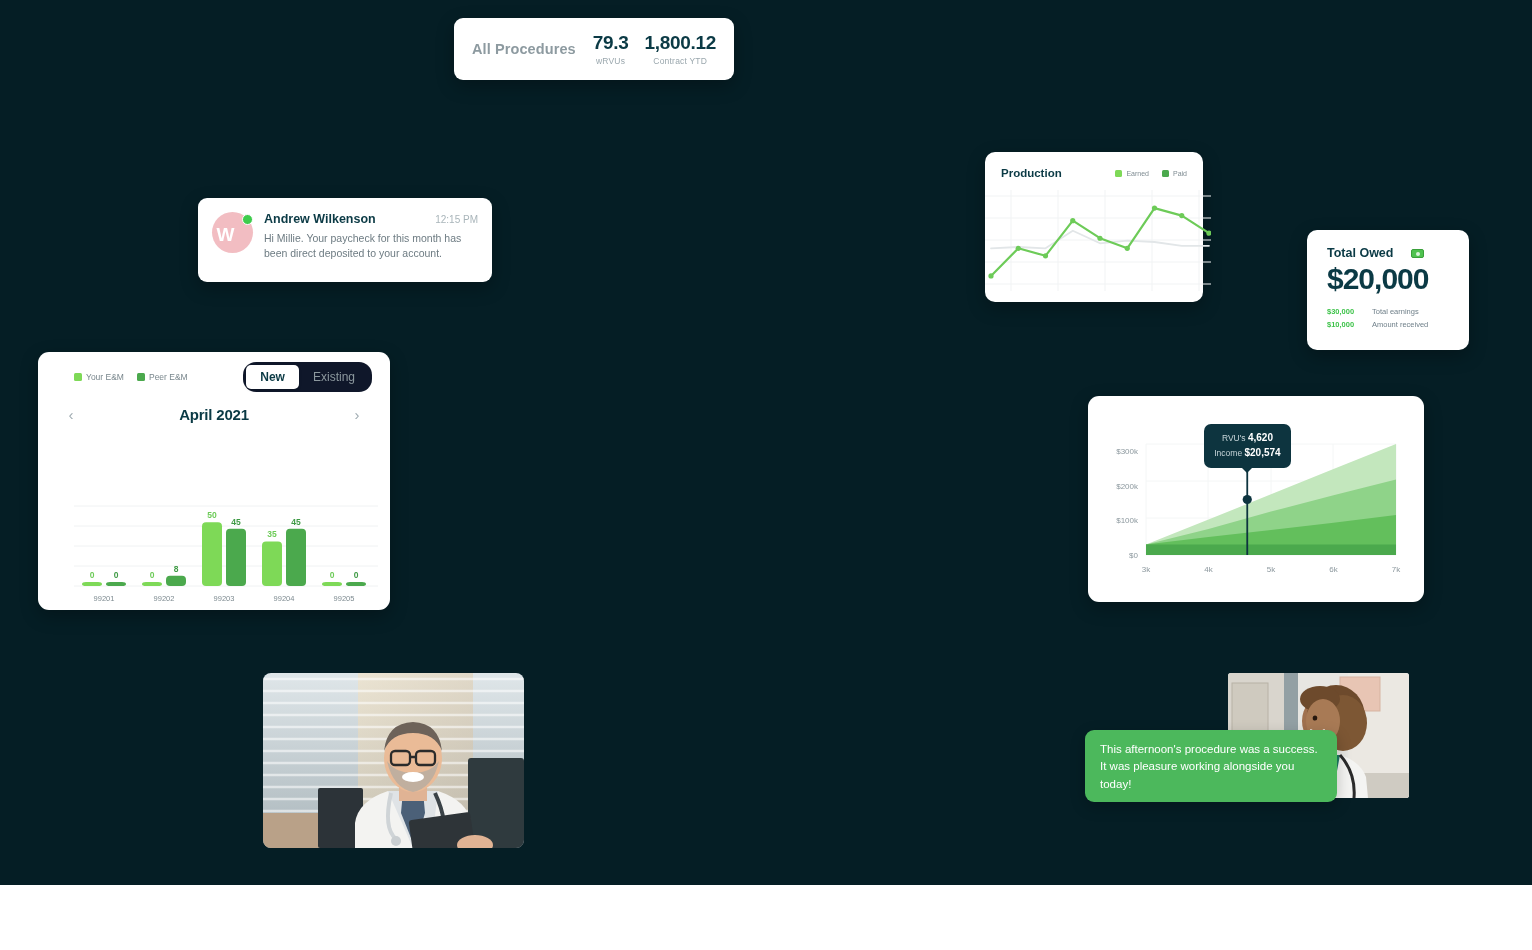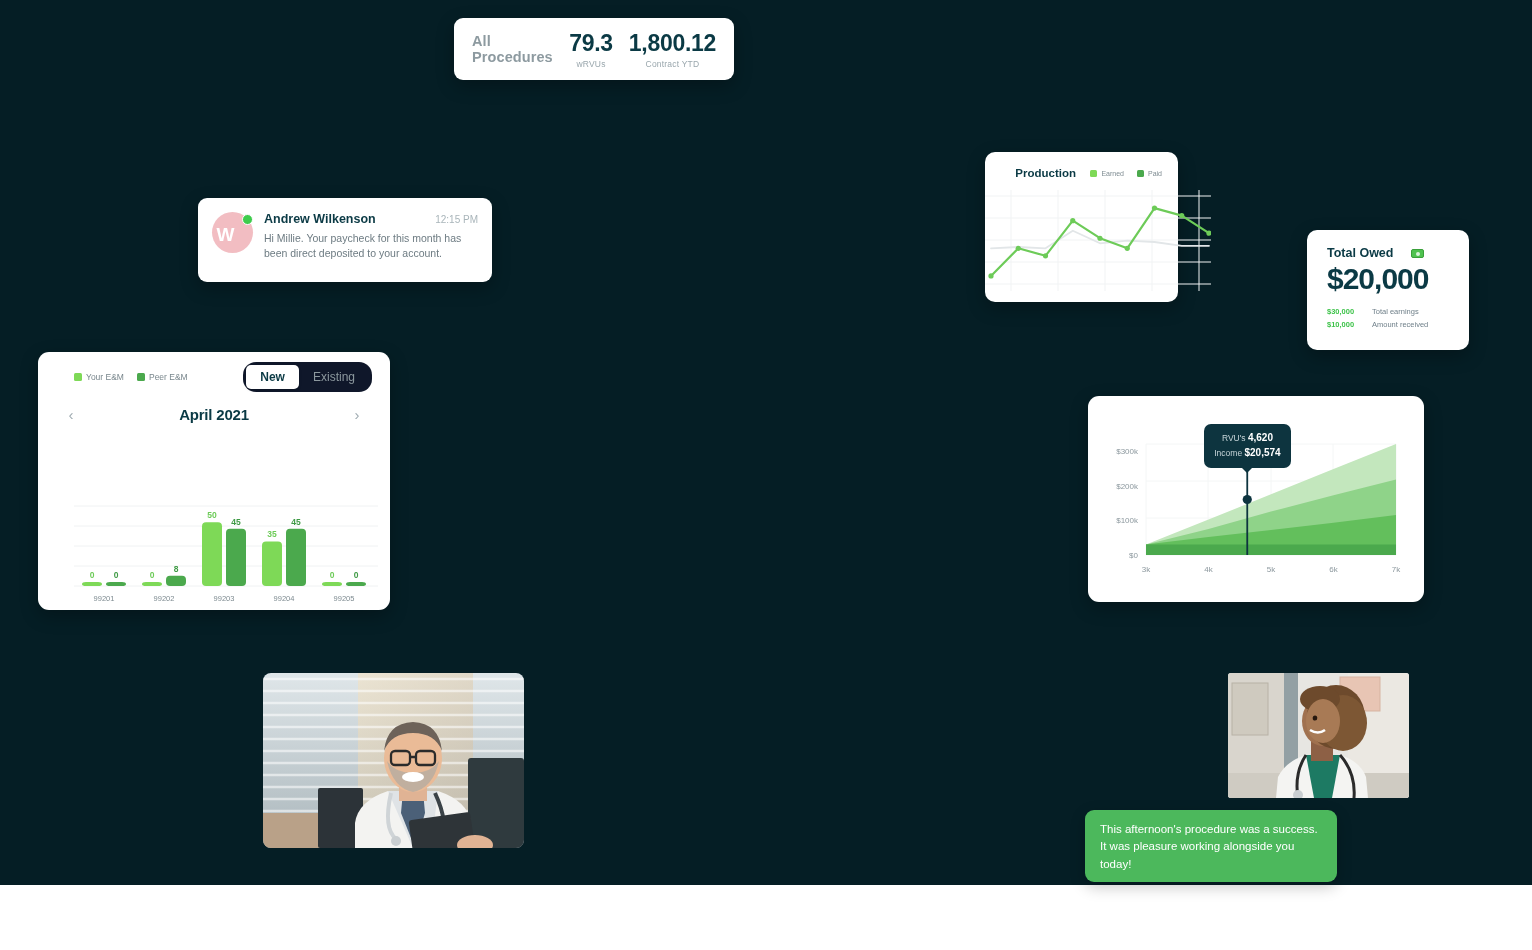--- a/index.html
+++ b/index.html
@@ -31,21 +31,21 @@
     left: 454px; top: 18px; width: 280px; height: 62px;
     display: flex; align-items: center; padding: 0 18px;
     border-radius: 9px;
   }
   #all-proc .title {
     font-size: 14.5px; font-weight: 700; color: #8d9aa0;
     letter-spacing: .1px; flex: 1;
   }
   #all-proc .stat { text-align: center; margin-left: 16px; }
   #all-proc .stat .val {
-    font-size: 23px; font-weight: 700; color: #0b3a45; letter-spacing: -.3px;
+    font-size: 19px; font-weight: 700; color: #0b3a45; letter-spacing: -.3px;
   }
   #all-proc .stat .lbl {
     font-size: 8.5px; color: #9aa7ad; margin-top: 2px; letter-spacing: .2px;
   }
 
   
   #msg-card {
     left: 198px; top: 198px; width: 294px; height: 84px;
     padding: 14px 14px 0 14px; display: flex; gap: 11px;
     border-radius: 9px;
@@ -68,21 +68,21 @@
   #msg-card .row1 { display: flex; align-items: baseline; }
   #msg-card .name {
     font-size: 12.5px; font-weight: 700; color: #0b3a45; flex: 1;
   }
   #msg-card .time { font-size: 10px; color: #a9b5ba; }
   #msg-card .text {
     margin-top: 5px; font-size: 10.5px; line-height: 1.45; color: #6d7b82;
   }
 
   
-  #prod-card { left: 985px; top: 152px; width: 193px; height: 150px; text-align: center; }
+  #prod-card { left: 985px; top: 152px; width: 218px; height: 150px; }
   #prod-head {
     display: flex; align-items: center; padding: 15px 16px 0 16px;
   }
   #prod-head .t { font-size: 11.5px; font-weight: 700; color: #0b3a45; flex: 1; }
   .legend { display: flex; gap: 13px; align-items: center; }
   .legend .item { display: flex; align-items: center; gap: 4px; }
   .legend .sw { width: 7px; height: 7px; border-radius: 1.5px; }
   .legend .lt { font-size: 7px; color: #7f8c92; }
   #prod-plot { position: absolute; left: 0; top: 38px; width: 226px; height: 108px; }
 
@@ -166,21 +166,21 @@
   #em-plot { position: absolute; left: 0; top: 152px; width: 352px; height: 106px; }
 
   
   .photo { position: absolute; overflow: hidden; border-radius: 8px; }
   #photo-1 { left: 263px; top: 673px; width: 261px; height: 175px; }
   #photo-2 { left: 1228px; top: 673px; width: 181px; height: 125px; border-radius: 3px; }
   #photo-1 svg, #photo-2 svg { display: block; }
 
   
   #bubble {
-    position: absolute; left: 1085px; top: 810px; width: 252px; height: 72px;
+    position: absolute; left: 1085px; top: 730px; width: 252px; height: 72px;
     background: #4cb85c; border-radius: 9px;
     padding: 11px 15px; color: #ffffff;
     font-size: 11.5px; line-height: 1.52; font-weight: 500;
     box-shadow: 0 5px 15px rgba(0,0,0,0.22);
   }
 </style>
 </head>
 <body>
 
 <div id="stage">

